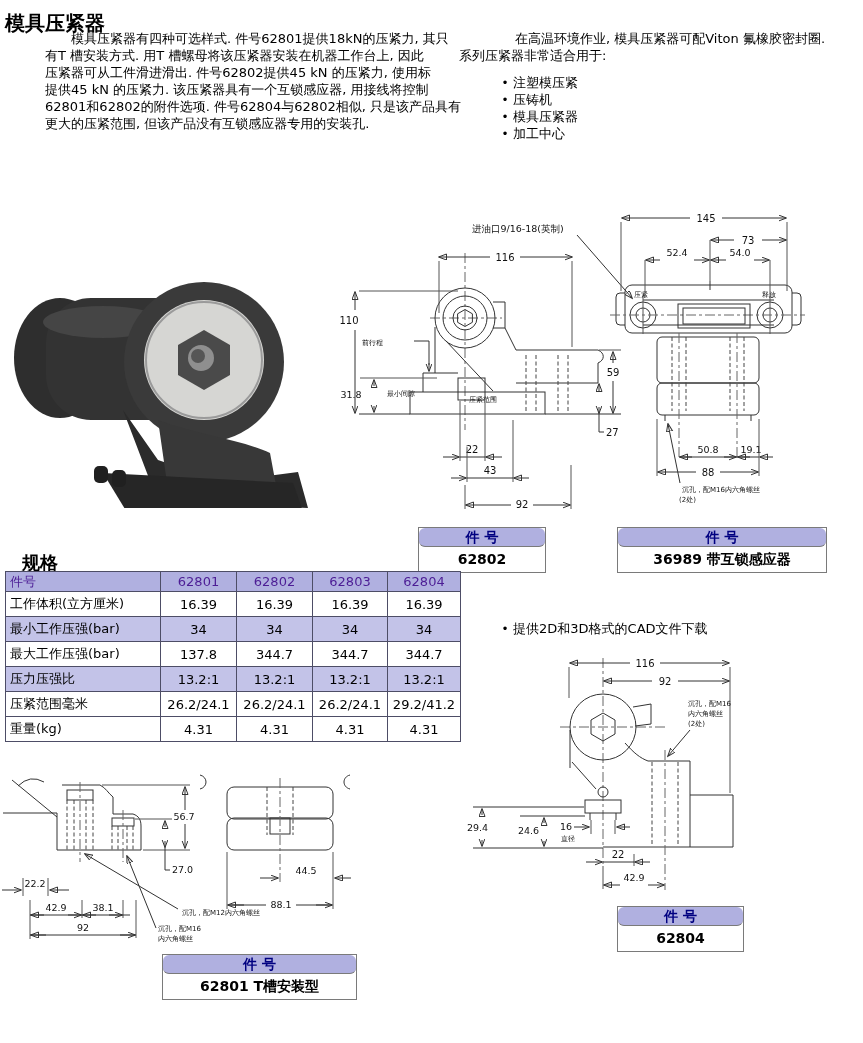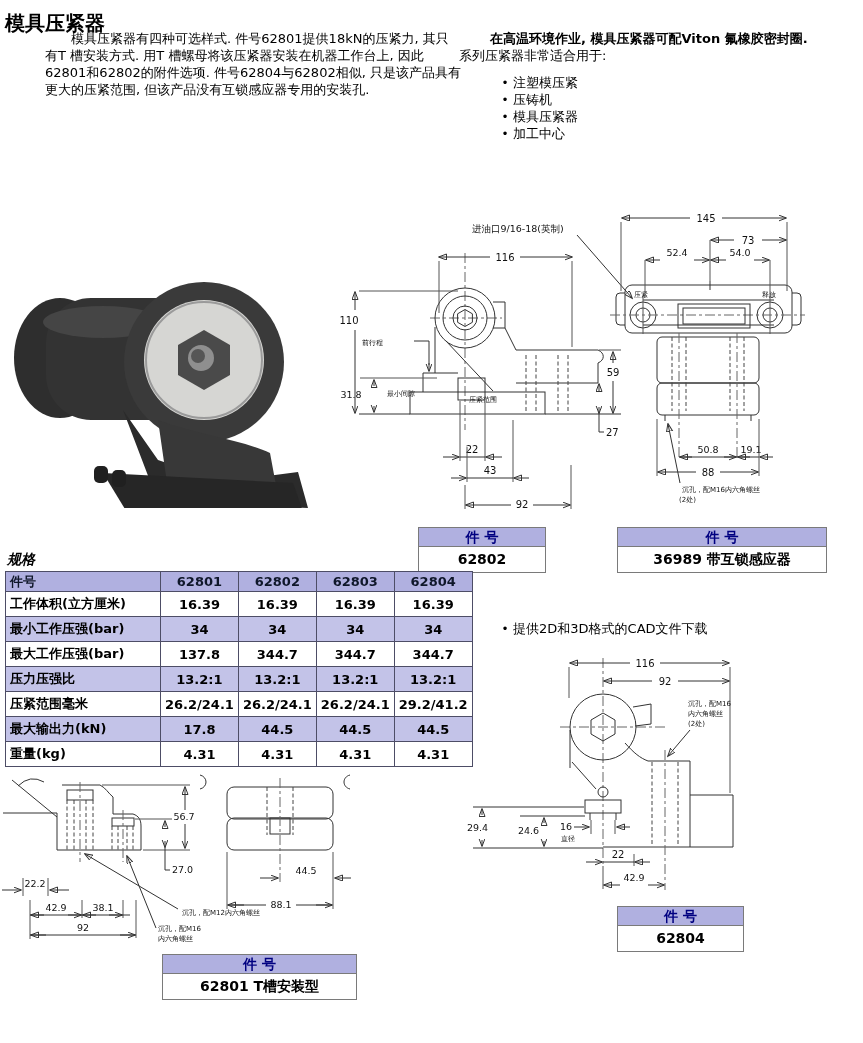--- a/index.html
+++ b/index.html
@@ -9,33 +9,33 @@
   .title{font-size:20px;font-weight:bold;left:5px;top:10px;}
   .introL{left:5px;top:30px;width:470px;}
   .introL .ln{height:17px;line-height:17px;font-size:13px;white-space:nowrap;margin-left:40px;}
   .introL .ln:first-child{padding-left:26px;}
   .rline{font-size:13px;height:17px;line-height:17px;white-space:nowrap;}
   .blist{left:497px;top:74px;}
   .bitem{display:flex;align-items:center;height:17px;font-size:13px;}
   .bitem .dot{width:16px;text-align:center;font-size:12px;}
   .cadnote{left:497px;top:620px;}
   
-  .spec-head{left:7px;top:551px;font-size:14px;font-weight:bold;font-style:italic;}
+  .spec-head{left:22px;top:551px;font-size:18px;font-weight:bold;}
   .spec{left:5px;top:571px;}
   table{border-collapse:collapse;font-size:13px;}
   td,th{border:1px solid #4d4d66;padding:0 4px;text-align:center;height:24px;
-        font-weight:bold;white-space:nowrap;}
-  tr.hdr th{background:#b0b0e0;color:#0f172a;font-weight:bold;height:19px;}
+        font-weight:normal;white-space:nowrap;}
+  tr.hdr th{background:#b0b0e0;color:#4c1d95;font-weight:normal;height:19px;}
   tr.hdr th.lbl{text-align:left;}
   td.lbl{text-align:left;}
   tr.alt td{background:#c3c3e8;}
   
   .pbox{position:absolute;border:1px solid #7a7a7a;background:#fff;}
   .pbox .ph{background:#b0b0e0;color:#000080;font-weight:bold;text-align:center;
-            font-size:14px;height:18px;line-height:18px;border-bottom:1px solid #7a7a7a;}
+            font-size:14px;height:18px;line-height:18px;border-bottom:1px solid #7a7a7a;border-radius:6px;}
   .pbox .pv{text-align:center;font-weight:bold;font-size:14px;line-height:25px;height:25px;}
   
   svg.draw line,svg.draw path,svg.draw polyline,svg.draw rect,svg.draw circle,svg.draw polygon
       {stroke:#333;fill:none;stroke-width:1;}
   svg.draw .cl{stroke:#666;stroke-dasharray:10 3 3 3;}
   svg.draw .hid{stroke:#444;stroke-dasharray:4 2.5;}
   svg.draw .thin{stroke:#555;}
   svg.draw text{fill:#111;stroke:none;font-size:10px;font-family:"DejaVu Sans",sans-serif;}
   svg.draw text.t7{font-size:7px;}
   svg.draw text.t9{font-size:9.5px;}
@@ -44,25 +44,27 @@
 </head>
 <body>
 
 <div class="page">
 
   <div class="abs title">模具压紧器</div>
 
   <div class="abs introL">
     <div class="ln">模具压紧器有四种可选样式. 件号62801提供18kN的压紧力, 其只</div>
     <div class="ln">有T 槽安装方式. 用T 槽螺母将该压紧器安装在机器工作台上, 因此</div>
+    <div class="ln">压紧器可从工件滑进滑出. 件号62802提供45 kN 的压紧力, 使用标</div>
+    <div class="ln">提供45 kN 的压紧力. 该压紧器具有一个互锁感应器, 用接线将控制</div>
     <div class="ln">62801和62802的附件选项. 件号62804与62802相似, 只是该产品具有</div>
     <div class="ln">更大的压紧范围, 但该产品没有互锁感应器专用的安装孔.</div>
   </div>
 
-  <div class="abs rline" style="left:490px;top:30px;font-weight:bold;">在高温环境作业, 模具压紧器可配Viton 氟橡胶密封圈.</div>
+  <div class="abs rline" style="left:515px;top:30px;">在高温环境作业, 模具压紧器可配Viton 氟橡胶密封圈.</div>
   <div class="abs rline" style="left:459px;top:47px;">系列压紧器非常适合用于:</div>
   <div class="abs blist">
     <div class="bitem">
         <span class="dot">•</span>
         <span>注塑模压紧</span>
       </div>
     <div class="bitem">
         <span class="dot">•</span>
         <span>压铸机</span>
       </div>
@@ -308,27 +310,20 @@
             <td>13.2:1</td>
             <td>13.2:1</td>
           </tr>
           <tr>
             <td class="lbl">压紧范围毫米</td>
             <td>26.2/24.1</td>
             <td>26.2/24.1</td>
             <td>26.2/24.1</td>
             <td>29.2/41.2</td>
           </tr>
-          <tr class="alt">
-            <td class="lbl">最大输出力(kN)</td>
-            <td>17.8</td>
-            <td>44.5</td>
-            <td>44.5</td>
-            <td>44.5</td>
-          </tr>
           <tr>
             <td class="lbl">重量(kg)</td>
             <td>4.31</td>
             <td>4.31</td>
             <td>4.31</td>
             <td>4.31</td>
           </tr>
         </tbody>
     </table>
   </div>

